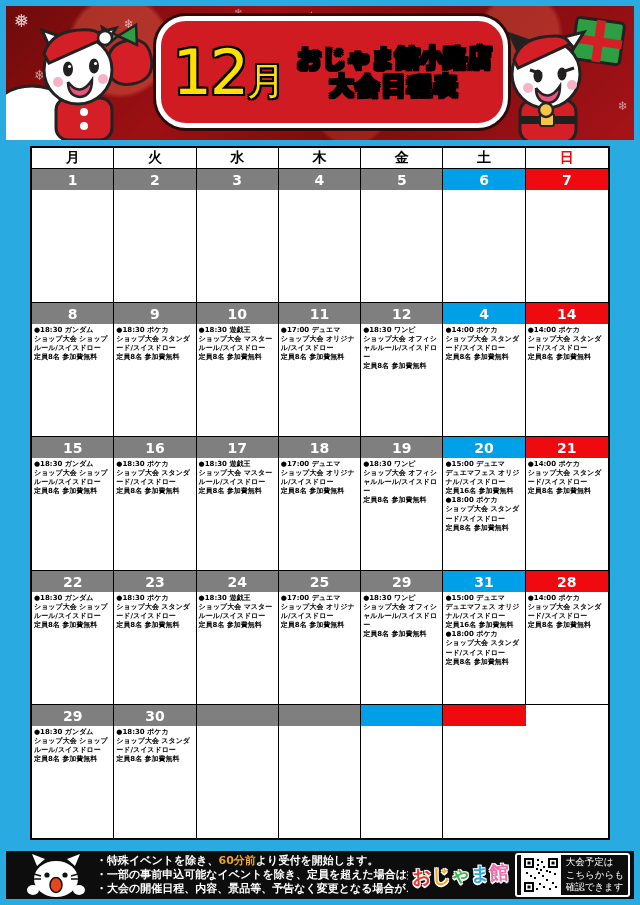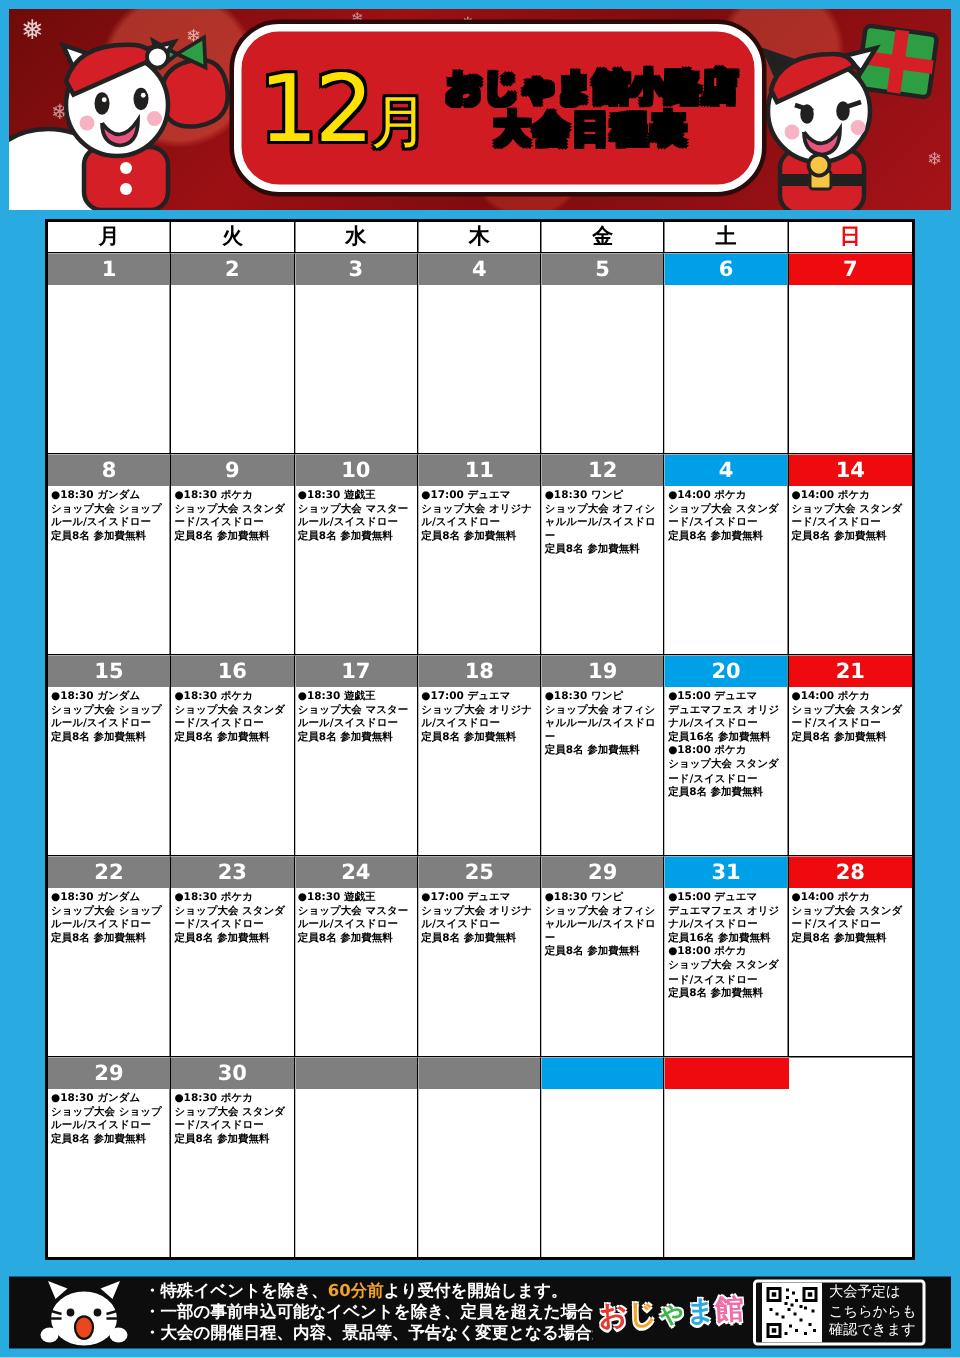--- a/index.html
+++ b/index.html
@@ -42,21 +42,21 @@
   .cell{border-right:1px solid #000; overflow:hidden; background:#fff;}
   .cell:last-child{border-right:none;}
   .date-bar{height:21px; display:flex; align-items:center; justify-content:center; color:#fff; font-weight:bold; font-size:14px;}
   .bar-weekday{background:var(--bar-gray);}
   .bar-saturday{background:var(--bar-sat);}
   .bar-sunday{background:var(--bar-sun);}
   .cell-events{padding:2px 1px 0 2px; font-size:7px; font-weight:600; line-height:1.3; color:#000; white-space:pre-line; word-break:break-all;}
 
   
   .footer{position:absolute; left:6px; right:6px; top:851px; height:48px; background:#0d0d0d;
-    display:flex; align-items:center; padding:0 17px 0 18px;}
+    display:flex; align-items:center; padding:0 4px 0 18px;}
   .footer-cat{flex:0 0 auto;}
   .notes{flex:1 1 auto; margin-left:8px; color:#fff; font-weight:bold; font-size:11px; line-height:1.3; white-space:nowrap; overflow:hidden;}
   .note-line .hl{color:var(--hl);}
   .logo{flex:0 0 auto; font-size:19px; font-weight:bold; margin:0 6px 0 4px; transform:rotate(-3deg); white-space:nowrap;
     text-shadow:-1px -1px 0 #fff,1px -1px 0 #fff,-1px 1px 0 #fff,1px 1px 0 #fff,0 2px 0 #fff;}
   .qr-box{flex:0 0 auto; border:2px solid #fff; border-radius:3px; height:44px; display:flex; align-items:center; gap:5px; padding:2px 4px; background:#0d0d0d;}
   .qr-caption{color:#fff; font-size:9.5px; line-height:1.35; white-space:pre-line;}
 </style>
 </head>
 <body>

